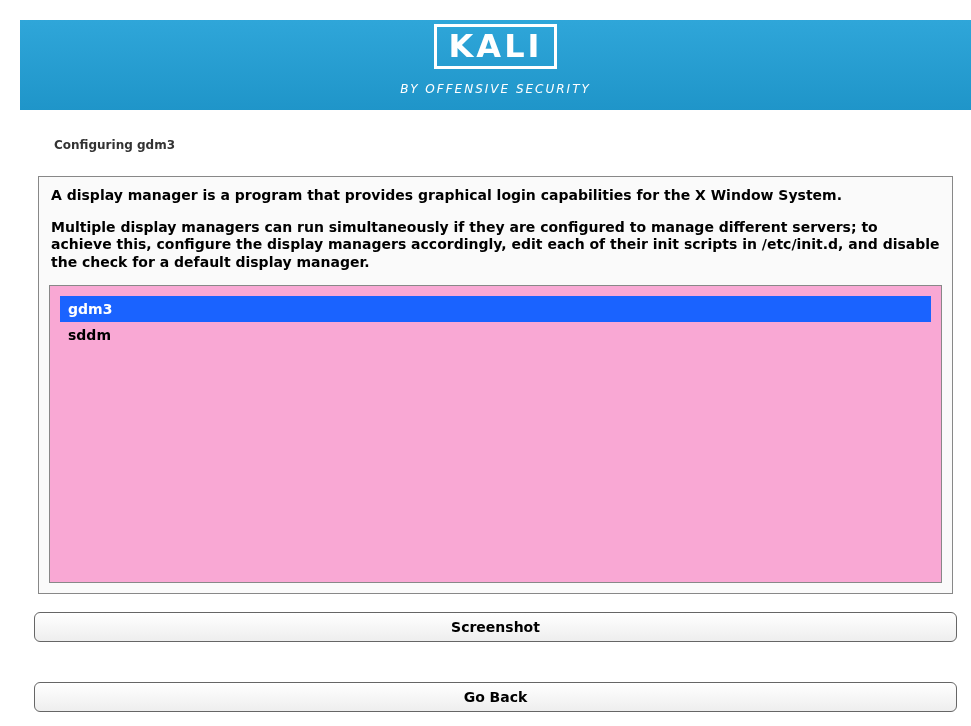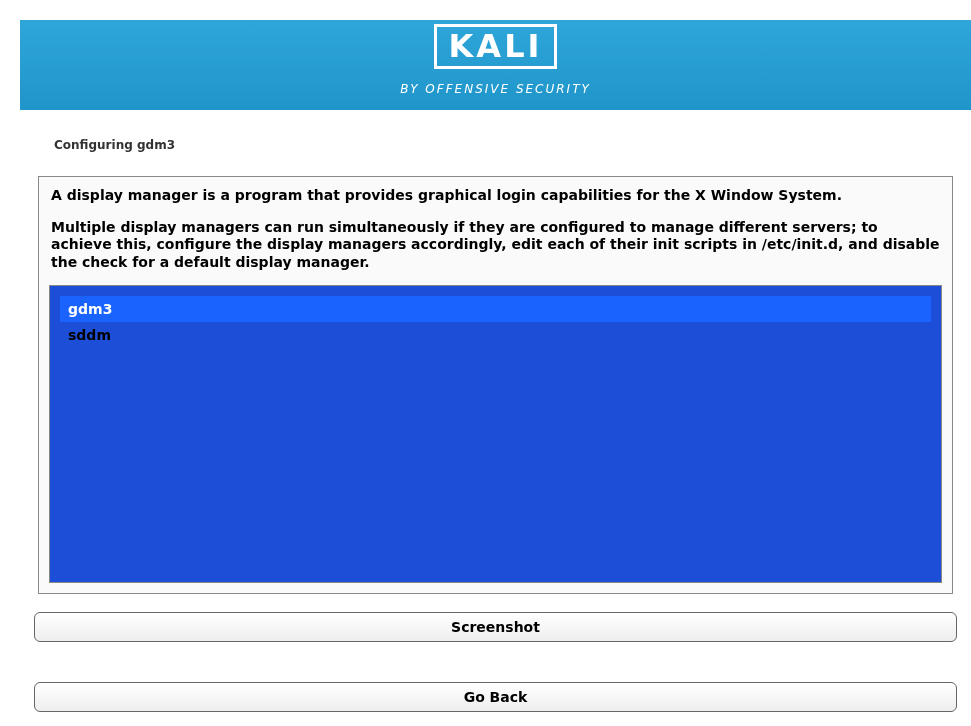--- a/index.html
+++ b/index.html
@@ -74,21 +74,21 @@
     }
     .desc-block { margin-bottom: 14px; }
     .prompt-label {
       font-style: italic;
       color: #222222;
       margin: 4px 0 6px 4px;
       font-weight: normal;
     }
     .list-box {
       border: 1px solid #888888;
-      background: #1d4ed8;
+      background: #f9a8d4;
       flex: 1;
       overflow: auto;
     }
     .list-item {
       padding: 3px 8px;
       font-size: 14px;
       font-weight: bold;
       cursor: pointer;
       line-height: 1.45;
     }

